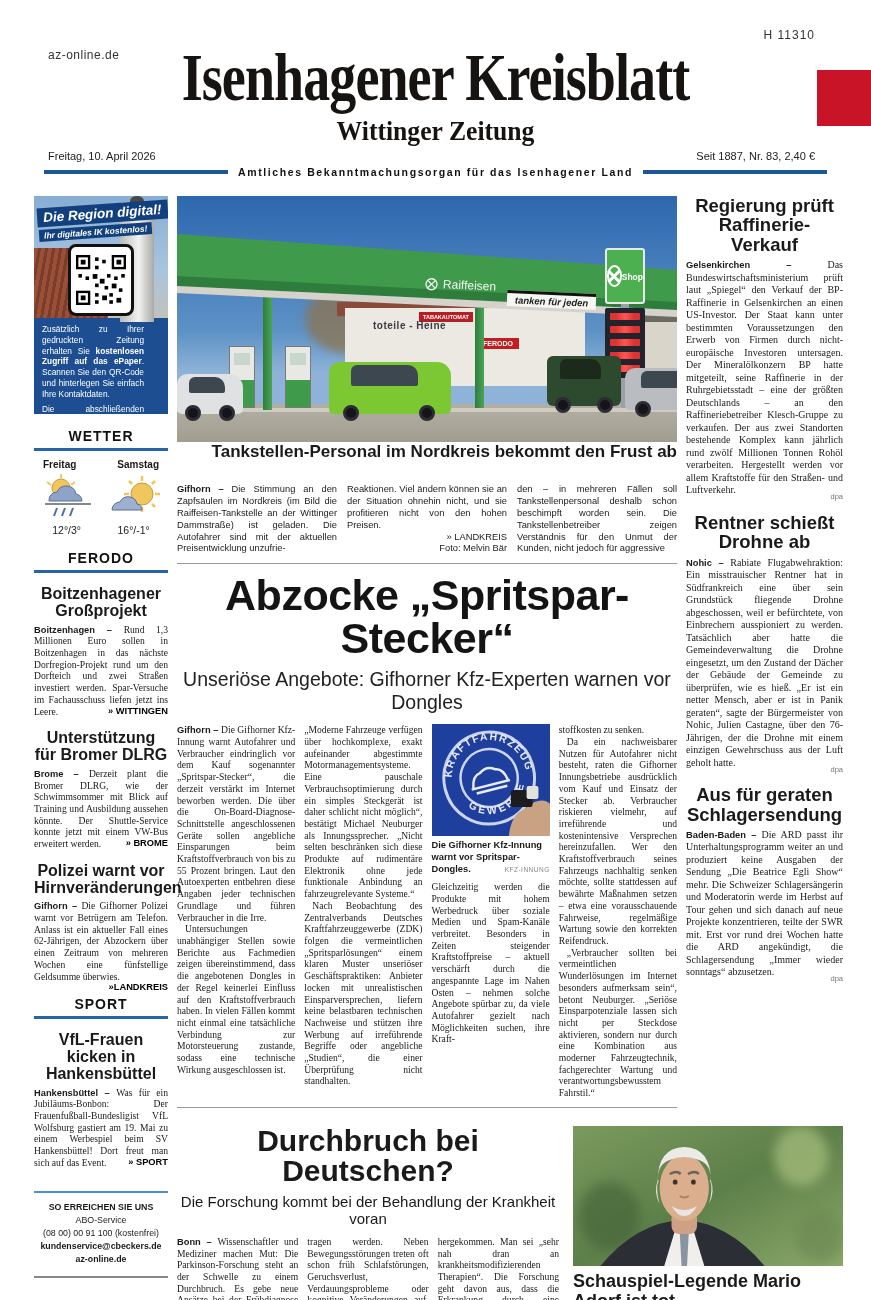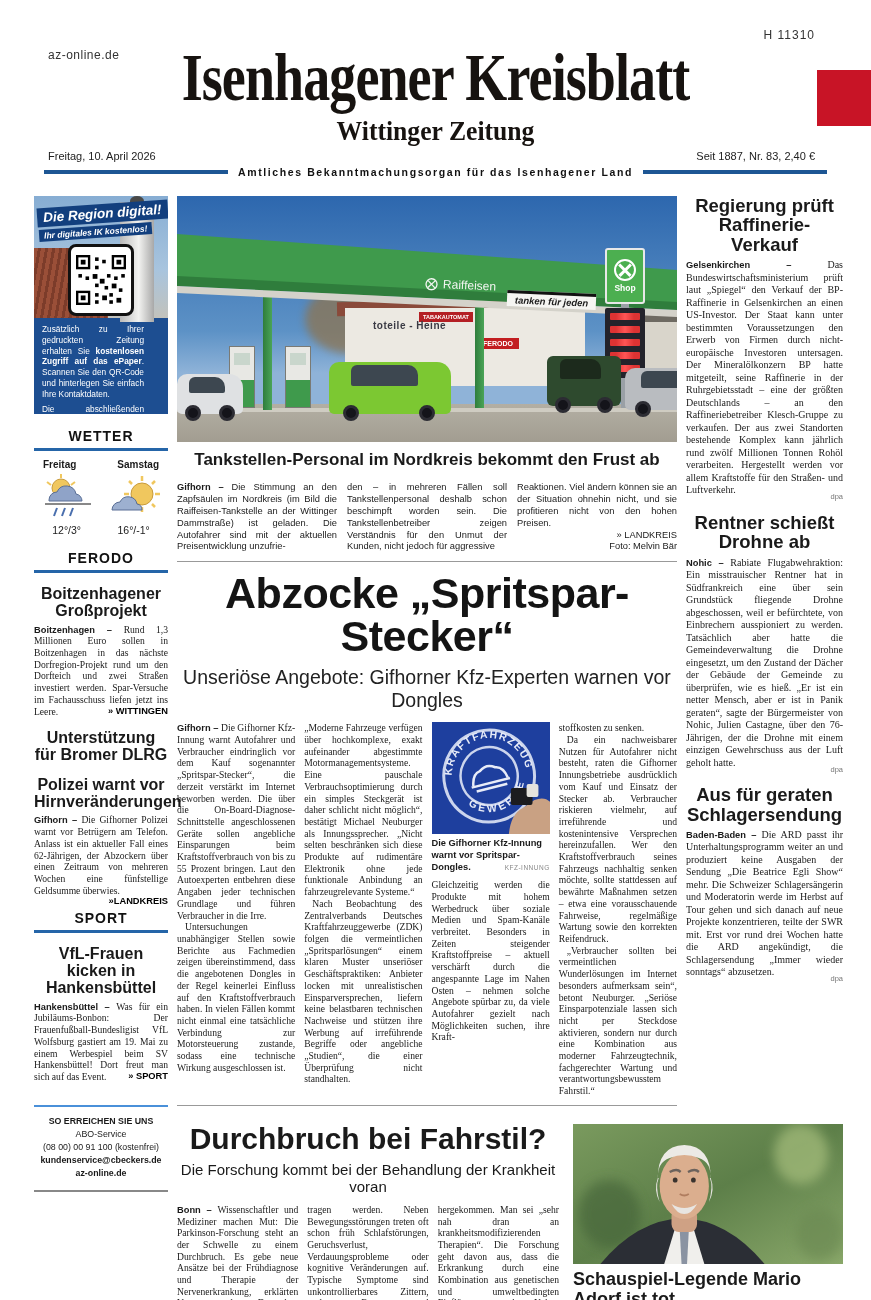--- a/index.html
+++ b/index.html
@@ -85,39 +85,39 @@
     clip-path:polygon(0 80px, 500px 106px, 500px 114px, 0 90px); }
   .ph-under { position:absolute; inset:0; background:#d4d2ca;
     clip-path:polygon(0 90px, 500px 114px, 500px 121px, 0 97px); }
   .ph-raiff { position:absolute; left:248px; top:82px; color:#f2f5f0; font:12px "Liberation Sans", sans-serif; transform:rotate(2.5deg); display:flex; align-items:center; gap:5px; }
   .ph-slogan { position:absolute; left:330px; top:96px; background:#f5f5f2; color:#1c1c1c;
     font:bold italic 9.5px "Liberation Sans", sans-serif; padding:1px 8px; border-top:3px solid #111; transform:rotate(2.5deg); }
   .pole { position:absolute; width:9px; background:linear-gradient(90deg,#2f7d3c,#4aa457); }
   .ph-totem { position:absolute; left:428px; top:52px; width:40px; height:160px; }
   .ph-totem .pole2 { position:absolute; left:16px; top:0; bottom:0; width:8px; background:#9aa0a6; }
   .ph-shop { position:absolute; left:0; top:0; width:40px; height:56px; background:#4caf50; border:2px solid #e8e8e8; border-radius:3px;
-             display:flex; flex-direction:column; align-items:center; justify-content:center; color:#fff; }
+             display:flex; flex-direction:row; align-items:center; justify-content:center; color:#fff; }
   .ph-shop .x { width:22px; height:22px; border:2px solid #fff; border-radius:50%; position:relative; }
   .ph-shop .x:before,.ph-shop .x:after { content:""; position:absolute; left:50%; top:50%; width:16px; height:2.5px; background:#fff; }
   .ph-shop .x:before { transform:translate(-50%,-50%) rotate(45deg); }
   .ph-shop .x:after { transform:translate(-50%,-50%) rotate(-45deg); }
   .ph-shop .t { font:bold 8.5px "Liberation Sans", sans-serif; margin-top:2px; }
   .ph-board { position:absolute; left:0; top:60px; width:40px; height:70px; background:#23232b; border-radius:2px; padding:5px 5px; display:flex; flex-direction:column; gap:6px; }
   .ph-board i { display:block; height:7px; background:linear-gradient(90deg,#d33 20%,#f55 50%,#d33 80%); filter:blur(.6px); border-radius:1px; }
   .ph-ground { position:absolute; left:0; right:0; bottom:0; height:38px; background:linear-gradient(180deg,#b3afa4,#a29d91); }
   .ph-curb { position:absolute; left:0; right:0; bottom:30px; height:4px; background:#cfccc2; }
   .car { position:absolute; border-radius:10px 14px 5px 5px; }
   .car .win { position:absolute; left:18%; top:3px; width:55%; height:40%; background:#3d4750; border-radius:6px 10px 2px 2px; }
   .wheel { position:absolute; bottom:-7px; width:16px; height:16px; background:#14141a; border-radius:50%; border:3px solid #2c2c33; }
   .pump { position:absolute; bottom:34px; width:26px; height:62px; background:linear-gradient(180deg,#e8e8e4 55%,#3f9a4c 55%); border:1px solid #7a7a74; }
   .pump:before { content:""; position:absolute; left:4px; top:6px; width:16px; height:12px; background:#c9d6cc; }
 
   
-  .cap-head { margin-top:8px; text-align:center; font:bold 17px "Liberation Sans", sans-serif; }
-  .cap-cols { display:grid; grid-template-columns:repeat(3,1fr); gap:0 10px; margin-top:12px;
+  .cap-head { text-align:right; font:bold 17px "Liberation Sans", sans-serif; }
+  .cap-cols { display:grid; grid-template-columns:repeat(3,1fr); gap:0 10px; margin-top:22px;
               font:9.3px/1.28 "Liberation Sans", sans-serif; text-align:justify; }
   .cap-right { text-align:right; }
 
   
   .lead-head { margin-top:10px; text-align:center; font:bold 43px/1 "Liberation Sans", sans-serif; letter-spacing:-.5px; color:#141414; }
   .lead-sub { margin-top:8px; text-align:center; font:19.5px "Liberation Sans", sans-serif; color:#222; }
   .lead-cols { display:grid; grid-template-columns:repeat(4,1fr); gap:0 9px; margin-top:10px; }
   .kfz-img { width:100%; height:112px; display:block; }
   .kfz-cap { font:bold 9.3px/1.25 "Liberation Sans", sans-serif; margin:4px 0 6px; }
   .kfz-credit { font-weight:normal; font-size:6.5px; color:#888; letter-spacing:.5px; float:right; margin-top:2px; }
@@ -254,20 +254,23 @@
 
       <article class="sb-art">
         <div class="h">Boitzenhagener Großprojekt</div>
         <div class="bodytext">
           <p><span class="leadin">Boitzenhagen – </span><span>Rund 1,3 Millionen Euro sollen in Boitzenhagen in das nächste Dorfregion-Projekt rund um den Dorfteich und zwei Straßen investiert werden. Spar-Versuche im Fachausschuss liefen jetzt ins Leere.</span><span class="ref">» WITTINGEN</span></p>
         </div>
       </article>
 
       <article class="sb-art">
         <div class="h">Unterstützung für Bromer DLRG</div>
+        <div class="bodytext">
+          <p><span class="leadin">Brome – </span><span>Derzeit plant die Bromer DLRG, wie der Schwimmsommer mit Blick auf Training und Ausbildung aussehen könnte. Der Shuttle-Service konnte jetzt mit einem VW-Bus erweitert werden.</span><span class="ref">» BROME</span></p>
+        </div>
       </article>
 
       <article class="sb-art">
         <div class="h">Polizei warnt vor Hirnveränderungen</div>
         <div class="bodytext">
           <p><span class="leadin">Gifhorn – </span><span>Die Gifhorner Polizei warnt vor Betrügern am Telefon. Anlass ist ein aktueller Fall eines 62-Jährigen, der Abzockern über einen Zeitraum von mehreren Wochen eine fünfstellige Geldsumme überwies.</span><span class="ref">»LANDKREIS</span></p>
         </div>
       </article>
 
       <div class="sec-head">SPORT</div>
@@ -348,26 +351,26 @@
         </div>
         <div class="car" style="left:448px; top:172px; width:88px; height:42px; background:#b9bcc0;">
           <div class="win"></div>
             <div class="wheel" style="left:10px;"></div>
         </div>
       </div>
 
       <div class="cap-head">Tankstellen-Personal im Nordkreis bekommt den Frust ab</div>
       <div class="cap-cols">
         <div><span class="leadin">Gifhorn – </span><span>Die Stimmung an den Zapfsäulen im Nordkreis (im Bild die Raiffeisen-Tankstelle an der Wittinger Dammstraße) ist geladen. Die Autofahrer sind mit der aktuellen Preisentwicklung unzufrie-</span></div>
-        <div>den – in mehreren Fällen soll Tankstellenpersonal deshalb schon beschimpft worden sein. Die Tankstellenbetreiber zeigen Verständnis für den Unmut der Kunden, nicht jedoch für aggressive</div>
         <div>
           <span>Reaktionen. Viel ändern können sie an der Situation ohnehin nicht, und sie profitieren nicht von den hohen Preisen.</span>
           <div class="cap-right b">» LANDKREIS</div>
           <div class="cap-right">Foto: Melvin Bär</div>
         </div>
+        <div>den – in mehreren Fällen soll Tankstellenpersonal deshalb schon beschimpft worden sein. Die Tankstellenbetreiber zeigen Verständnis für den Unmut der Kunden, nicht jedoch für aggressive</div>
       </div>
 
       <hr class="rule">
 
       <h2 class="lead-head">Abzocke „Spritspar-Stecker“</h2>
       <div class="lead-sub">Unseriöse Angebote: Gifhorner Kfz-Experten warnen vor Dongles</div>
 
       <div class="lead-cols">
         <div class="bodytext">
           <p><span class="leadin">Gifhorn – </span><span>Die Gifhorner Kfz-Innung warnt Autofahrer und Verbraucher eindringlich vor dem Kauf sogenannter „Spritspar-Stecker“, die derzeit verstärkt im Internet beworben werden. Die über die On-Board-Diagnose-Schnittstelle angeschlossenen Geräte sollen angebliche Einsparungen beim Kraftstoffverbrauch von bis zu 55 Prozent bringen. Laut den Autoexperten entbehren diese Angaben jeder technischen Grundlage und führen Verbraucher in die Irre.</span></p>
@@ -437,21 +440,21 @@
         <div class="h">Aus für geraten Schlagersendung</div>
         <div class="bodytext">
           <p><span class="leadin">Baden-Baden – </span><span>Die ARD passt ihr Unterhaltungsprogramm weiter an und produziert keine Ausgaben der Sendung „Die Beatrice Egli Show“ mehr. Die Schweizer Schlagersängerin und Moderatorin werde im Herbst auf Tour gehen und sich danach auf neue Projekte konzentrieren, teilte der SWR mit. Erst vor rund drei Wochen hatte die ARD angekündigt, die Schlagersendung „Immer wieder sonntags“ abzusetzen.</span><span class="agency">dpa</span></p>
         </div>
       </article>
     </aside>
 
     <section class="bottom">
 
       <article>
-        <h3 class="pk-head">Durchbruch bei Fahrstil?</h3>
+        <h3 class="pk-head">Durchbruch bei Deutschen?</h3>
         <div class="pk-sub">Die Forschung kommt bei der Behandlung der Krankheit voran</div>
         <div class="pk-cols">
           <div class="bodytext">
             <p><span class="leadin">Bonn – </span><span>Wissenschaftler und Mediziner machen Mut: Die Parkinson-Forschung steht an der Schwelle zu einem Durchbruch. Es gebe neue Ansätze bei der Frühdiagnose und Therapie der Nervenerkrankung, erklärten Vertreter der Deutschen Gesellschaft für Parkinson und Bewegungsstörungen vor dem Weltparkinsontag an diesem Samstag.</span></p>
 
           </div>
           <div class="bodytext">
             <p>tragen werden. Neben Bewegungsstörungen treten oft schon früh Schlafstörungen, Geruchsverlust, Verdauungsprobleme oder kognitive Veränderungen auf. Typische Symptome sind unkontrollierbares Zittern, verlangsamte Bewegungen und Gleichgewichtsstörungen. Meist tritt die Krankheit erst im Alter auf. Doch Morbus Parkinson ist tückisch: Die Hirnveränderungen beginnen oft Jahrzehnte vor dem ersten Zittern.</p>
 
           </div>

